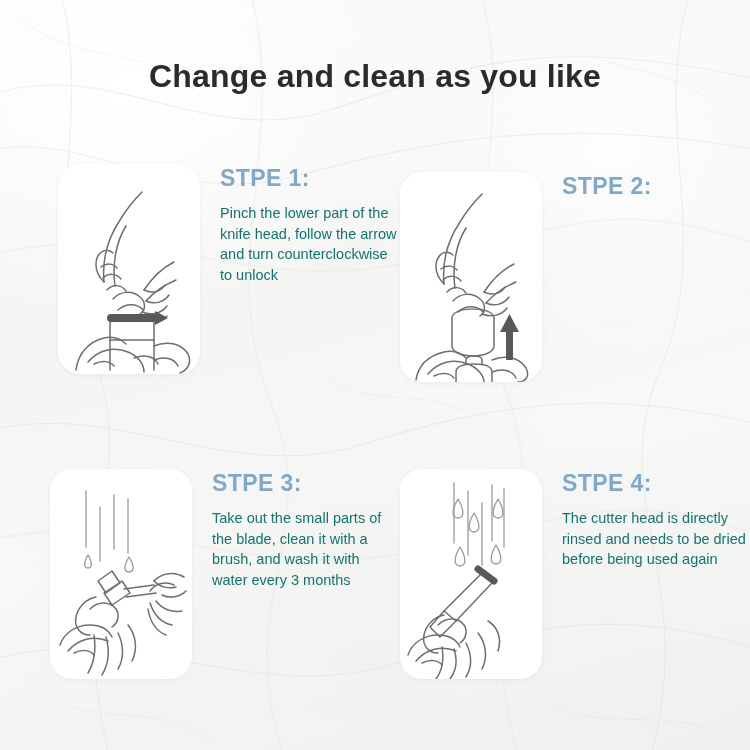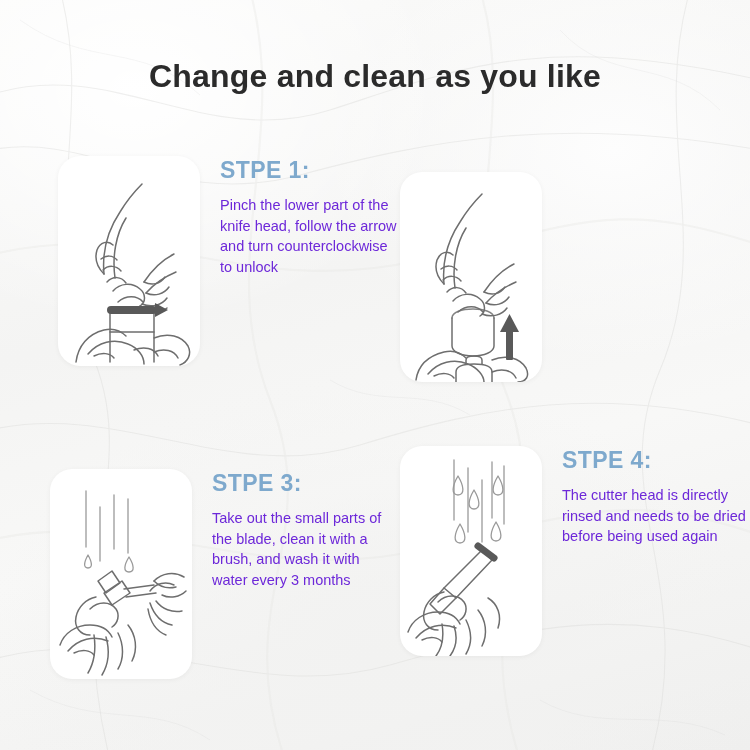--- a/index.html
+++ b/index.html
@@ -56,24 +56,24 @@
     left: 0;
     top: 0;
     width: 750px;
     height: 750px;
   }
   .step {
     position: absolute;
     width: 340px;
     height: 230px;
   }
-  .step.s1 { left: 52px;  top: 156px; }
+  .step.s1 { left: 52px;  top: 164px; }
   .step.s2 { left: 394px; top: 172px; }
   .step.s3 { left: 44px;  top: 469px; }
-  .step.s4 { left: 394px; top: 446px; text-decoration: underline; }
+  .step.s4 { left: 394px; top: 469px; text-decoration: underline; }
 
   .illus-card {
     position: absolute;
     left: 6px;
     top: 0;
     width: 142px;
     height: 210px;
     background: #ffffff;
     border-radius: 22px;
     box-shadow: 0 1px 5px rgba(0,0,0,.05);
@@ -91,21 +91,21 @@
     font-size: 23px;
     font-weight: bold;
     color: #7ea9cd;
     letter-spacing: .4px;
     line-height: 1.1;
     margin: 2px 0 12px 0;
   }
   .step-body {
     font-size: 14.5px;
     line-height: 1.42;
-    color: #6d28d9;
+    color: #0f766e;
   }
   .step.s4 .step-text { width: 190px; }
   .step.s2 .step-text { width: 186px; }
 </style>
 </head>
 <body>
 
 <div id="page">
 
   <div class="marble-base"></div>
@@ -218,20 +218,21 @@
             <path d="M92 200 C 102 196, 112 198, 116 206"></path>
           </g>
 
           <g fill="#595959">
             <rect x="106" y="158" width="7" height="30" rx="1"></rect>
             <path d="M109.5 142 L 119 160 L 100 160 Z"></path>
           </g>
         </svg>
       </div>
       <div class="step-text">
+        <div class="step-head">STPE 2:</div>
       </div>
     </div>
 
     <div class="step s3">
       <div class="illus-card">
         <svg width="142" height="210" viewBox="0 0 142 210">
           <g fill="none" stroke="#9a9a9a" stroke-width="1.3" stroke-linecap="round">
             <path d="M36 22 L 36 78"></path>
             <path d="M50 38 L 50 92"></path>
             <path d="M64 26 L 64 80"></path>

